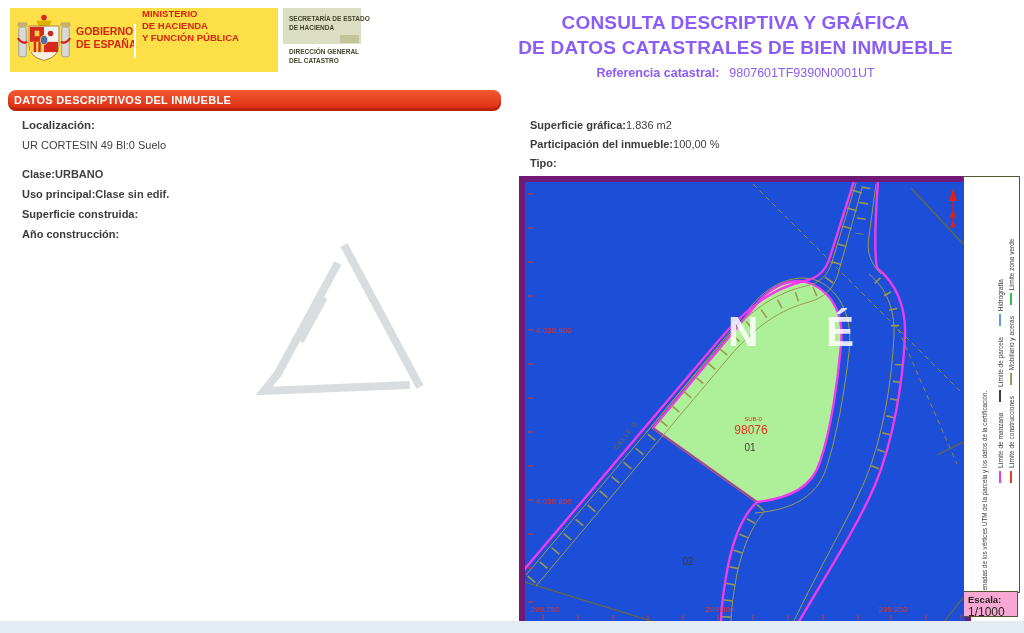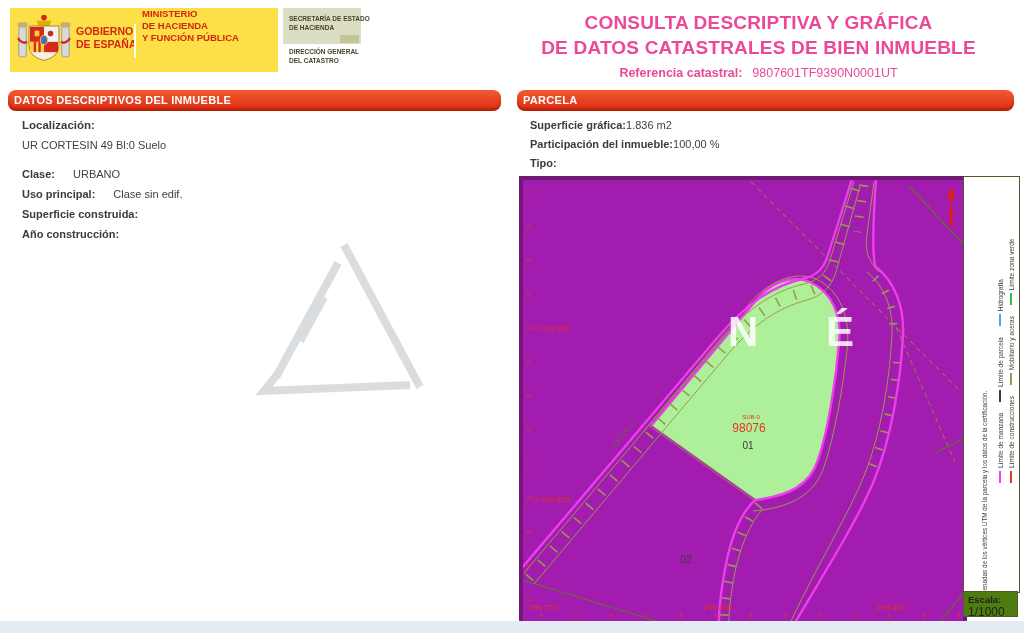--- a/index.html
+++ b/index.html
@@ -12,51 +12,51 @@
   .gov-text{color:#d62412;font-weight:bold;white-space:pre-line;}
   .gobierno{left:76px;top:25px;font-size:10.5px;line-height:13px;}
   .ministerio{left:142px;top:22px;font-size:9.5px;line-height:12px;}
   .gov-sep{left:134px;top:24px;width:2px;height:34px;background:rgba(255,255,255,.95);}
   .secretaria-box{left:283px;top:8px;width:78px;height:36px;background:#dcdec3;}
   .olive-tab{left:340px;top:35px;width:19px;height:8px;background:#c2c49a;}
   .small-olive{font-size:6.5px;line-height:9px;font-weight:bold;color:#45452c;white-space:pre-line;}
   .secretaria-txt{left:289px;top:14px;}
   .direccion-txt{left:289px;top:47px;}
 
-  .title-wrap{left:501px;top:10px;width:515px;text-align:center;color:#ec4899;}
+  .title-wrap{left:478px;top:10px;width:515px;text-align:center;color:#8b5cf6;}
   .title-line{font-size:19px;font-weight:bold;line-height:25px;letter-spacing:.2px;}
   .ref-row{margin-top:6px;font-size:12.5px;}
   .ref-label{font-weight:bold;margin-right:10px;text-align:right;}
 
   
   .red-bar{height:21px;border-radius:8px;background:linear-gradient(#f25932,#dd2c10);
            box-shadow:inset 0 -3px 2px rgba(140,20,0,.45);color:#fff;font-weight:bold;
            font-size:11px;line-height:21px;padding-left:6px;letter-spacing:.3px;box-sizing:border-box;}
   .bar-left{left:8px;top:90px;width:493px;}
   .bar-right{left:517px;top:90px;width:497px;}
 
   
   .lp{left:22px;top:119px;width:470px;color:#3b3b3b;font-size:11px;}
   .lp .b{font-weight:bold;color:#3b3b3b;}
   .lp .big{font-size:11.5px;}
   .lp .addr{line-height:18px;color:#414141;}
   .lp .row{line-height:20px;}
-  .lp .val{margin-left:18px;font-weight:normal;color:#414141;text-align:right;}
+  .lp .val{margin-left:0;font-weight:bold;color:#414141;text-align:right;}
   .gap{height:10px;}
 
   
   .pp{left:530px;top:116px;width:460px;color:#3b3b3b;font-size:11px;}
   .pp .row{line-height:19px;}
   .pp .b{font-weight:bold;}
   .pp .val{margin-left:0;font-weight:normal;color:#414141;text-align:right;}
 
   
-  .map-frame{left:519px;top:176px;width:440px;height:441px;border:4px solid #701a75;background:#a21caf;box-sizing:content-box;}
+  .map-frame{left:519px;top:176px;width:440px;height:441px;border:6px solid #701a75;background:#1d4ed8;box-sizing:content-box;}
   .legend-box{left:963px;top:176px;width:55px;height:415px;border:1px solid #55552e;background:#fff;overflow:hidden;}
-  .scale-box{left:963px;top:591px;width:55px;height:26px;border:1px solid #55552e;background:#4d7c0f;box-sizing:border-box;padding:2px 4px;}
+  .scale-box{left:963px;top:591px;width:55px;height:26px;border:1px solid #55552e;background:#f9a8d4;box-sizing:border-box;padding:2px 4px;}
   .scale-label{font-size:9.5px;font-weight:bold;color:#222;}
   .scale-value{font-size:12px;color:#222;}
 
   .rot{position:absolute;transform:rotate(-90deg);transform-origin:0 0;white-space:nowrap;}
   .legend-lines{left:31px;top:306px;width:300px;font-size:6.5px;color:#3a3a3a;line-height:11px;}
   .lg-item{margin-right:9px;}
   .sw{display:inline-block;width:12px;height:2px;vertical-align:2px;margin-right:3px;}
   .note-black{left:17px;top:578px;font-size:6.3px;color:#3a3a3a;}
 
   
@@ -108,21 +108,20 @@
 
   <div class="abs title-wrap">
     <div class="title-line">CONSULTA DESCRIPTIVA Y GRÁFICA</div>
     <div class="title-line">DE DATOS CATASTRALES DE BIEN INMUEBLE</div>
     <div class="ref-row">
       <span class="ref-label">Referencia catastral:</span><span>9807601TF9390N0001UT</span>
     </div>
   </div>
 
   <div class="abs red-bar bar-left">DATOS DESCRIPTIVOS DEL INMUEBLE</div>
-  <div class="abs red-bar bar-right">PARCELA</div>
 
   <div class="abs lp">
     <div class="b big">Localización:</div>
     <div style="height:5px;"></div>
     <div class="addr">UR CORTESIN 49 Bl:0 Suelo</div>
     <div class="gap"></div>
     <div class="row"><span class="b">Clase:</span><span class="val">URBANO</span></div>
     <div class="row"><span class="b">Uso principal:</span><span class="val">Clase sin edif.</span></div>
     <div class="row"><span class="b">Superficie construida:</span><span class="val"></span></div>
     <div class="row"><span class="b">Año construcción:</span><span class="val"></span></div>

